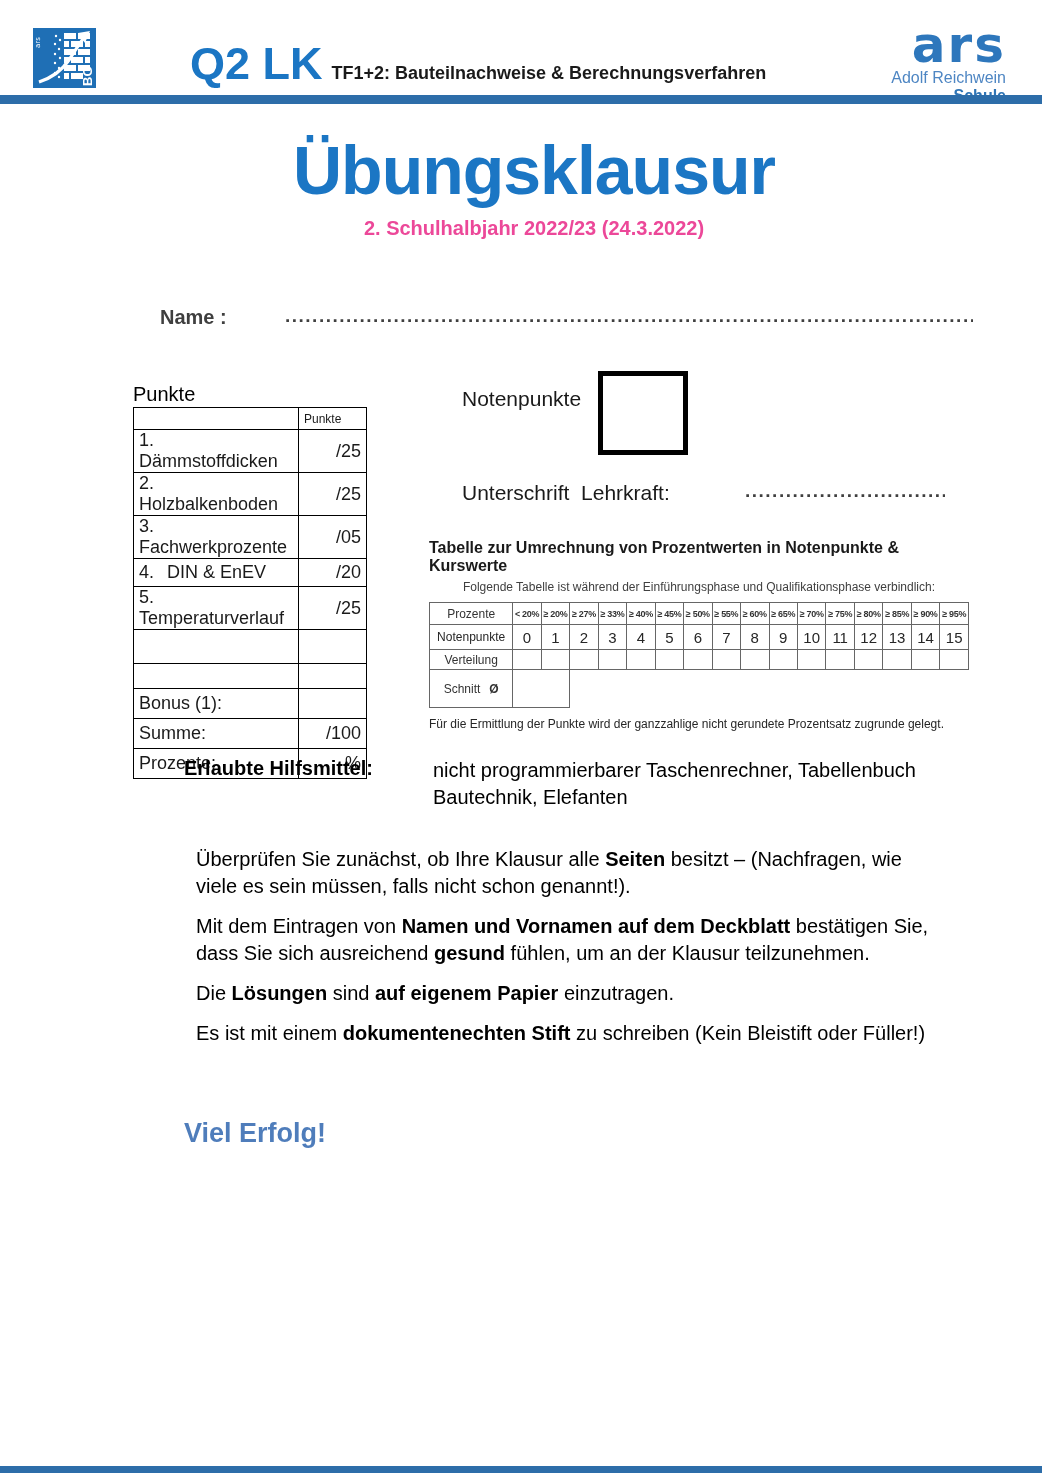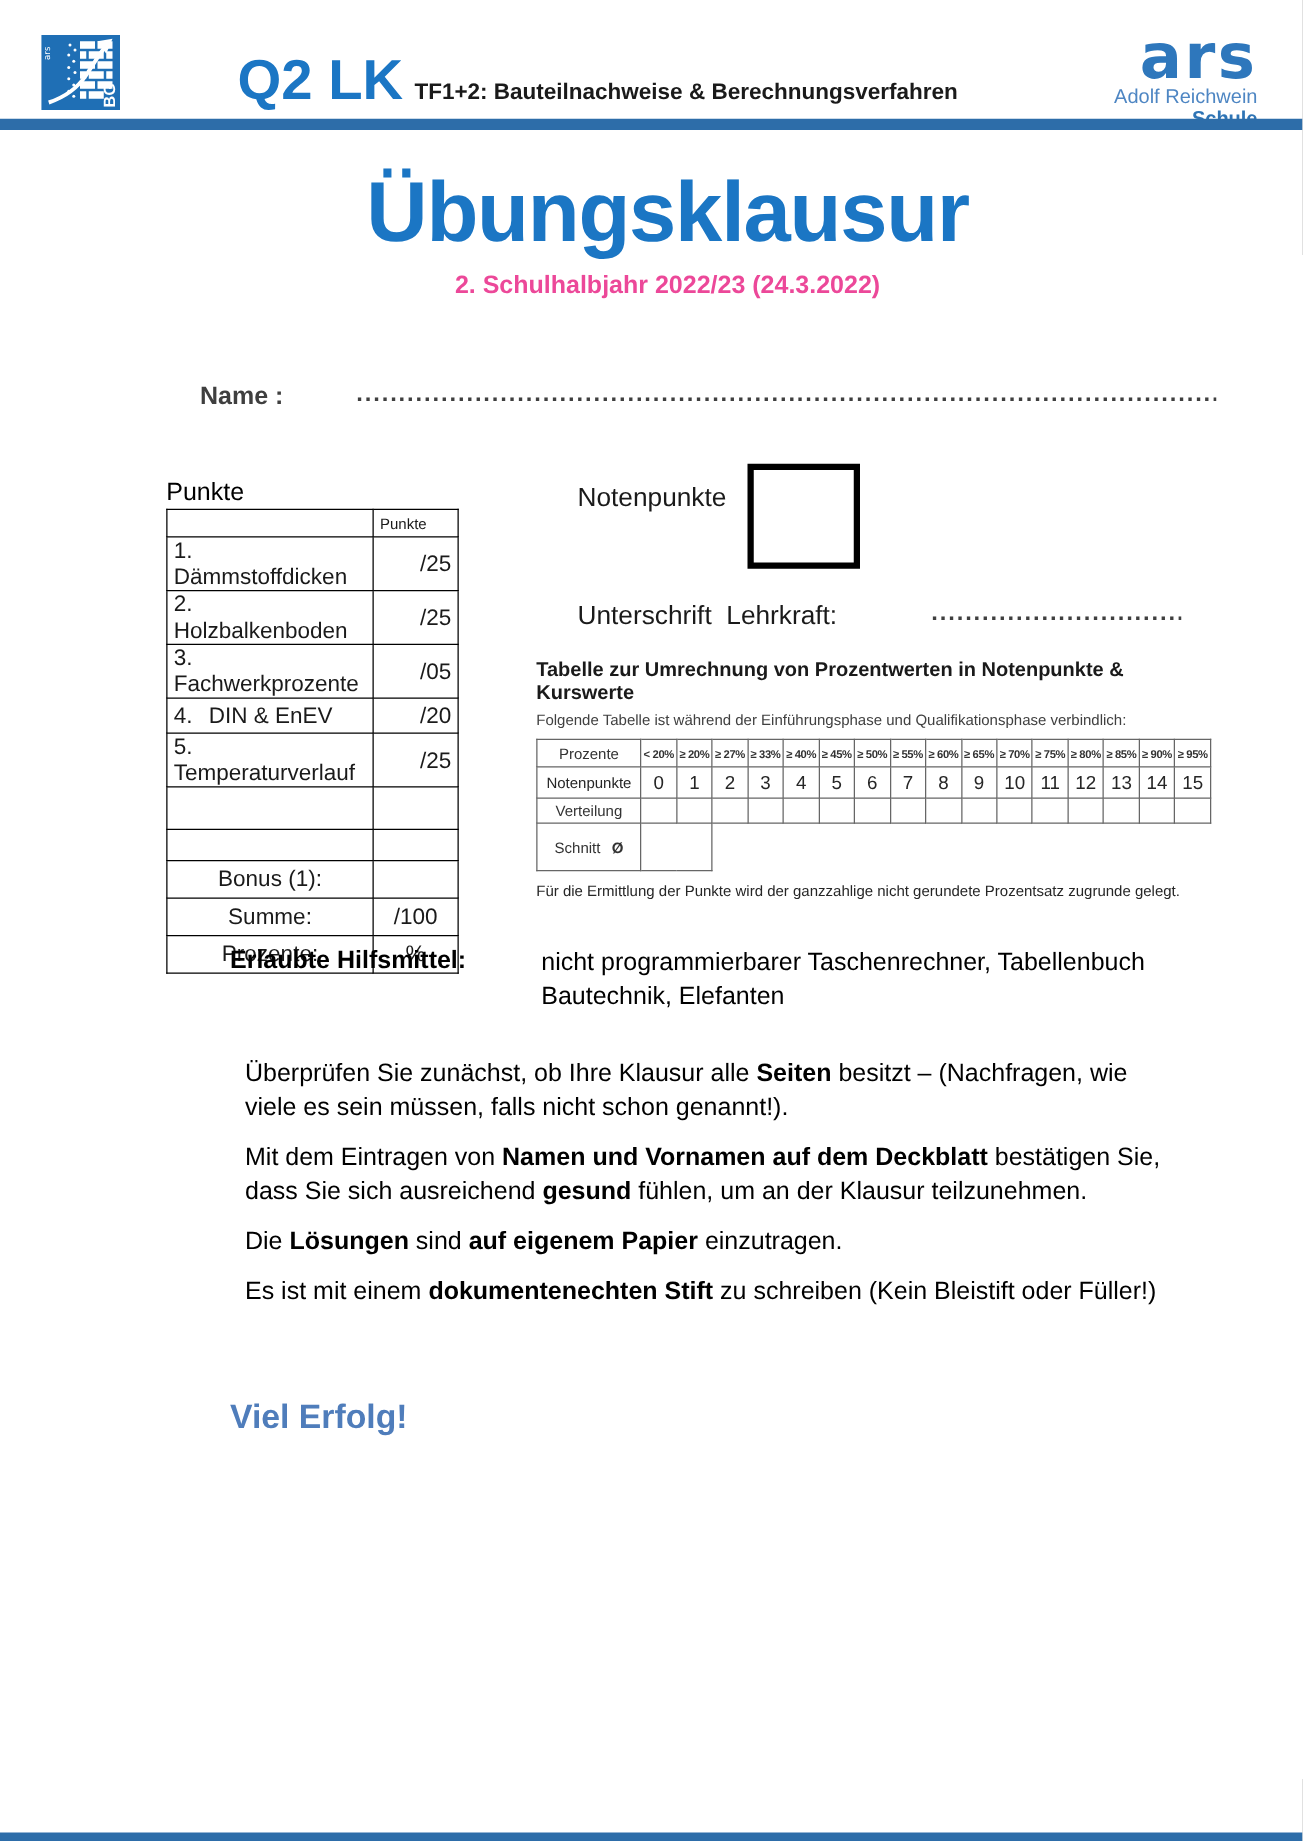--- a/index.html
+++ b/index.html
@@ -38,33 +38,33 @@
   .points-table { left:133px; top:407px; }
   .points-table table { border-collapse:collapse; table-layout:fixed; }
   .points-table td { border:1px solid #000; font-size:18px; color:#1a1a1a;
                      padding:0 5px; vertical-align:middle; }
   .points-table .c-label { width:165px;margin-top:33px; }
   .points-table .c-val   { width:68px; text-align:right; }
   .points-table .hdr td  { font-size:12px; text-align:left; height:22px; }
   .points-table .row td  { height:28px; }
   .points-table .empty1 td { height:34px; }
   .points-table .empty2 td { height:25px; }
-  .points-table .tail td { height:30px;text-align:center; }
+  .points-table .tail td { height:30px; }
   .pt-num { display:inline-block; width:28px; }
 
   
   .noten-label { left:462px; top:387px; font-size:21px; color:#1a1a1a; }
   .noten-box { left:598px; top:371px; width:90px; height:84px; border:5px solid #000; background:#fff; }
   .sign-label { left:462px; top:481px; font-size:21px; color:#1a1a1a; white-space:pre; }
   .sign-dots { left:745px; top:480px; width:200px; height:24px; }
 
   
-  .conv { left:417px; top:528px; width:552px; color:#262626;padding-left:12px; }
+  .conv { left:417px; top:539px; width:552px; color:#262626;padding-left:12px; }
   .conv-title { font-size:16px; font-weight:bold; color:#1a1a1a; }
-  .conv-intro { font-size:12px; color:#404040; margin-top:5px; }
+  .conv-intro { font-size:12px; color:#404040; margin-top:5px;text-align:center; }
   .conv table { border-collapse:collapse; table-layout:fixed; margin-top:8px; }
   .conv td, .conv th { border:1px solid #666; text-align:center; vertical-align:middle;
                        font-weight:normal; color:#333; overflow:hidden; }
   .conv .c-lbl { width:84px; }
   .conv .c-v { width:29px; }
   .conv .r1 td { height:22px; font-size:12px; }
   .conv .r1 .pct { font-size:9px; font-weight:bold; letter-spacing:-0.3px; }
   .conv .r2 td { height:25px; font-size:15px; color:#262626; }
   .conv .r2 .lbl, .conv .r3 .lbl { font-size:12px; }
   .conv .r3 td { height:20px; }

